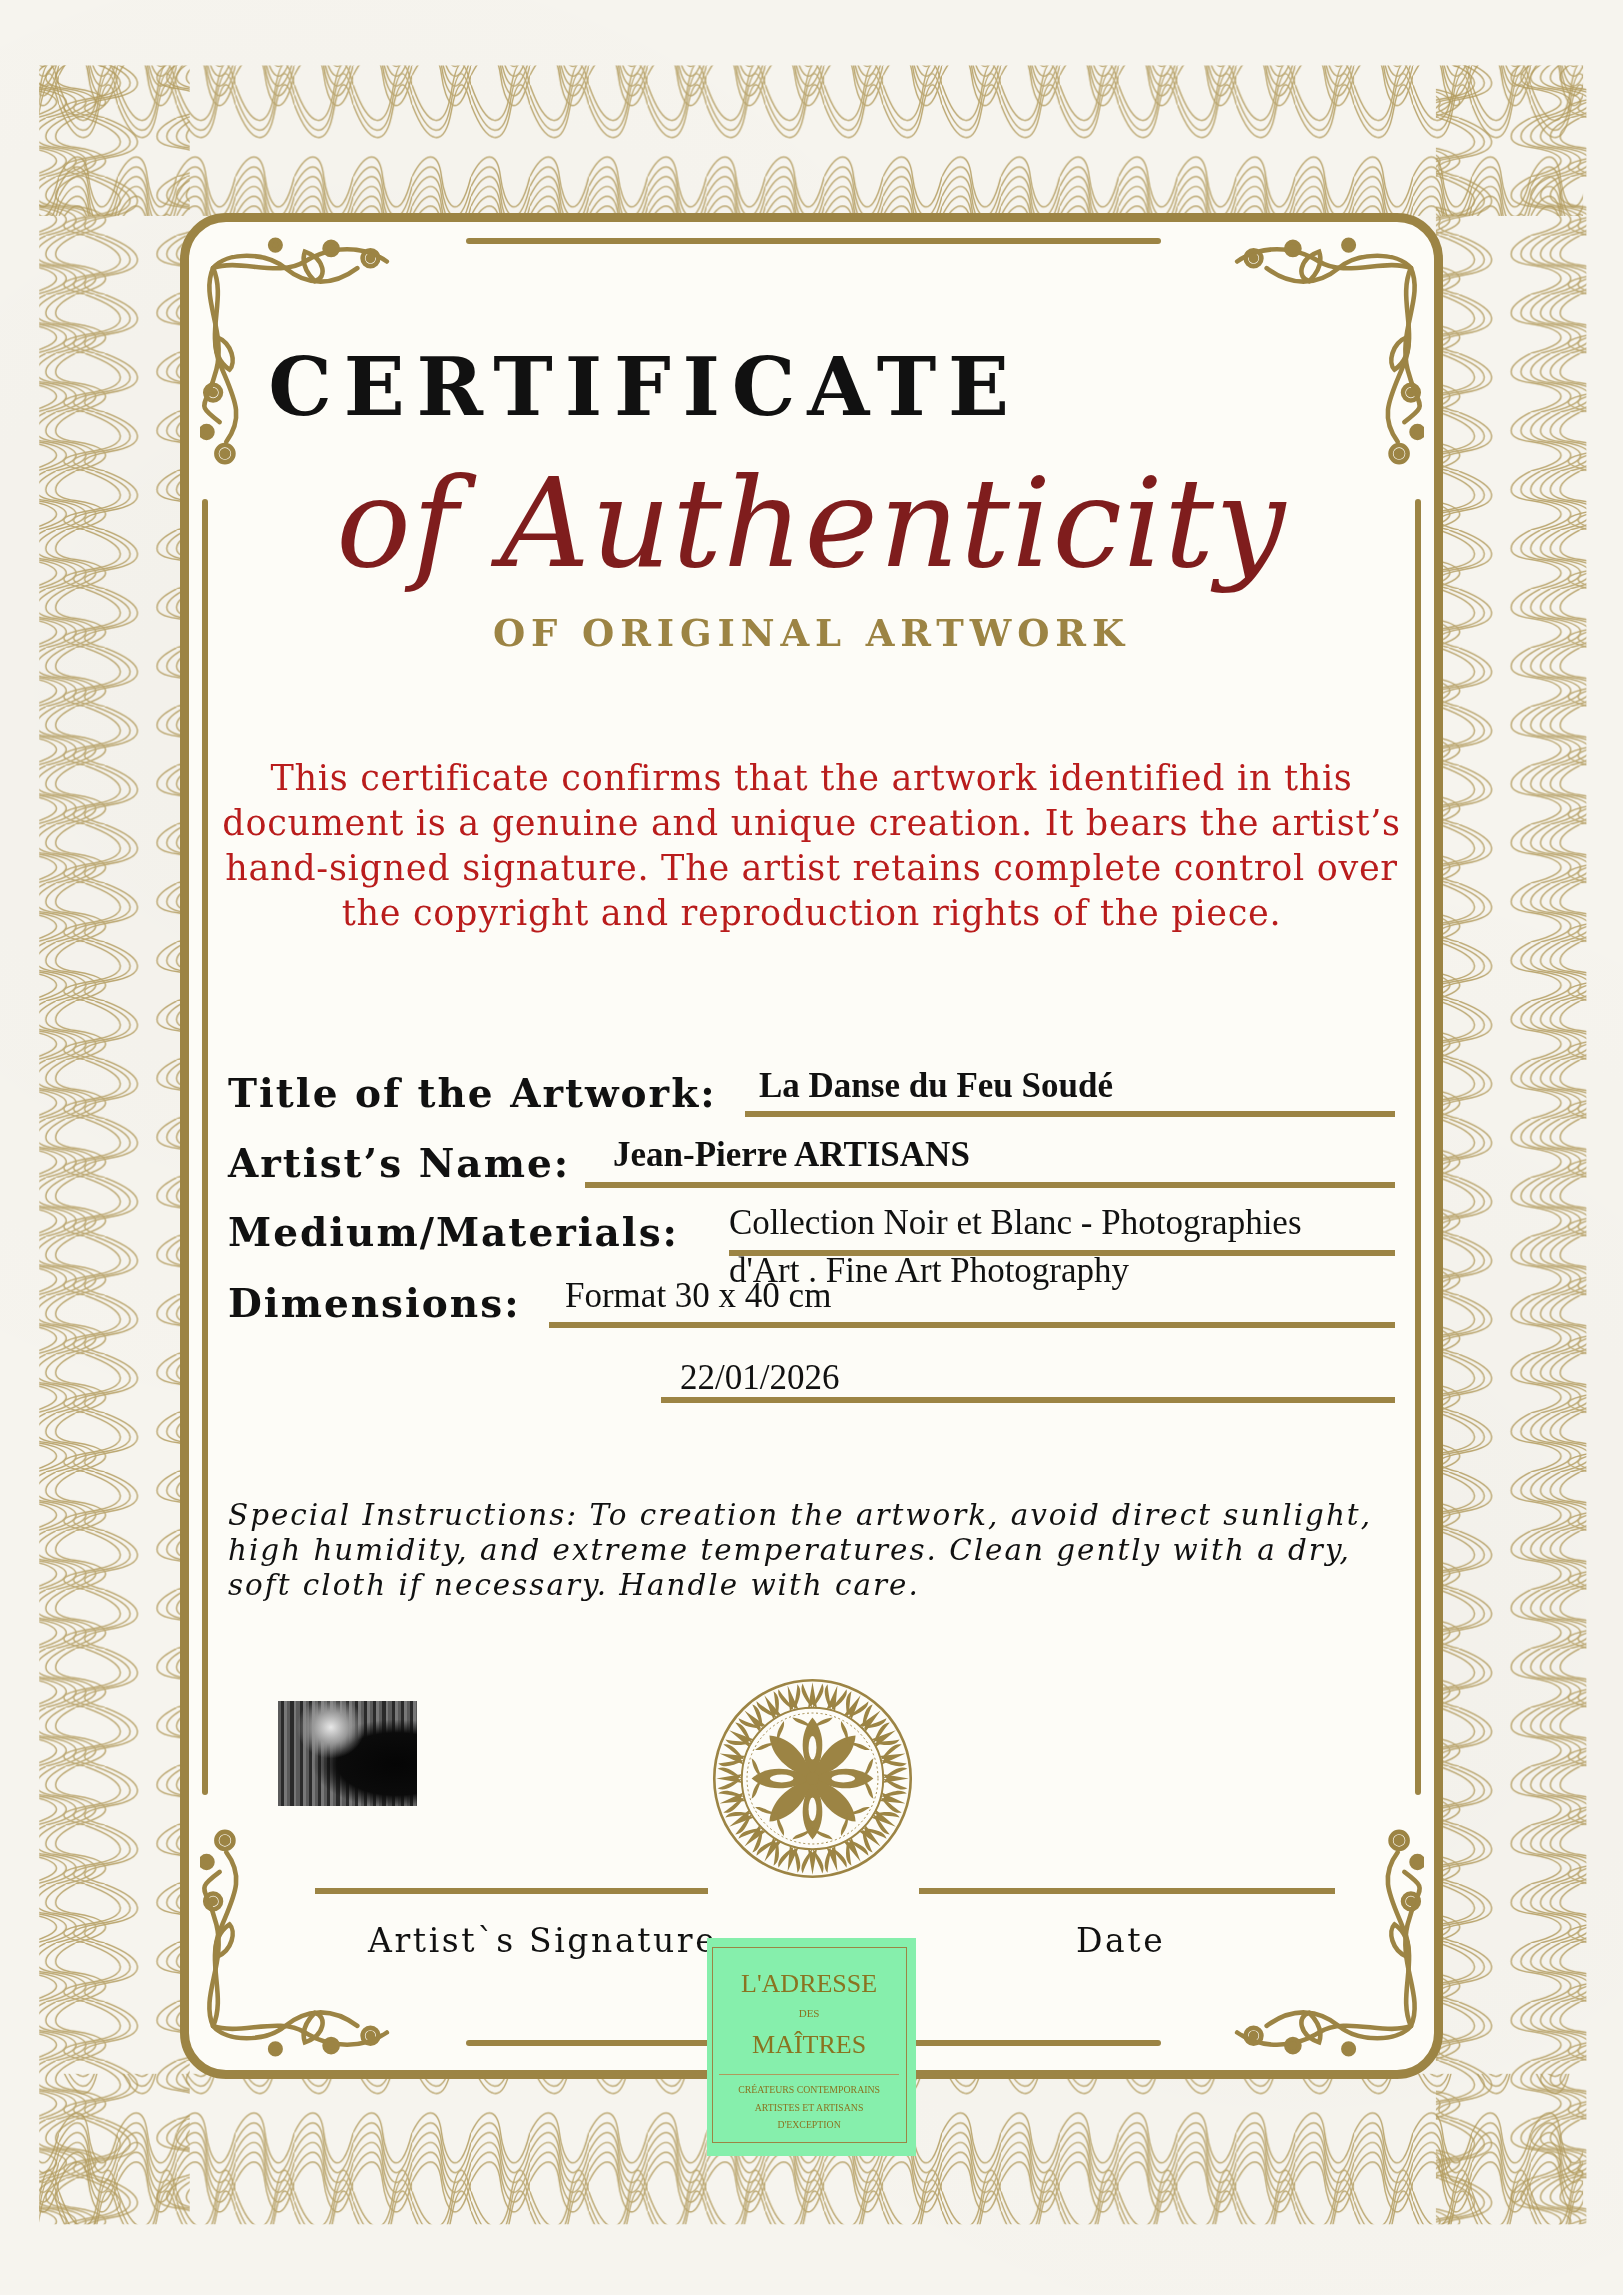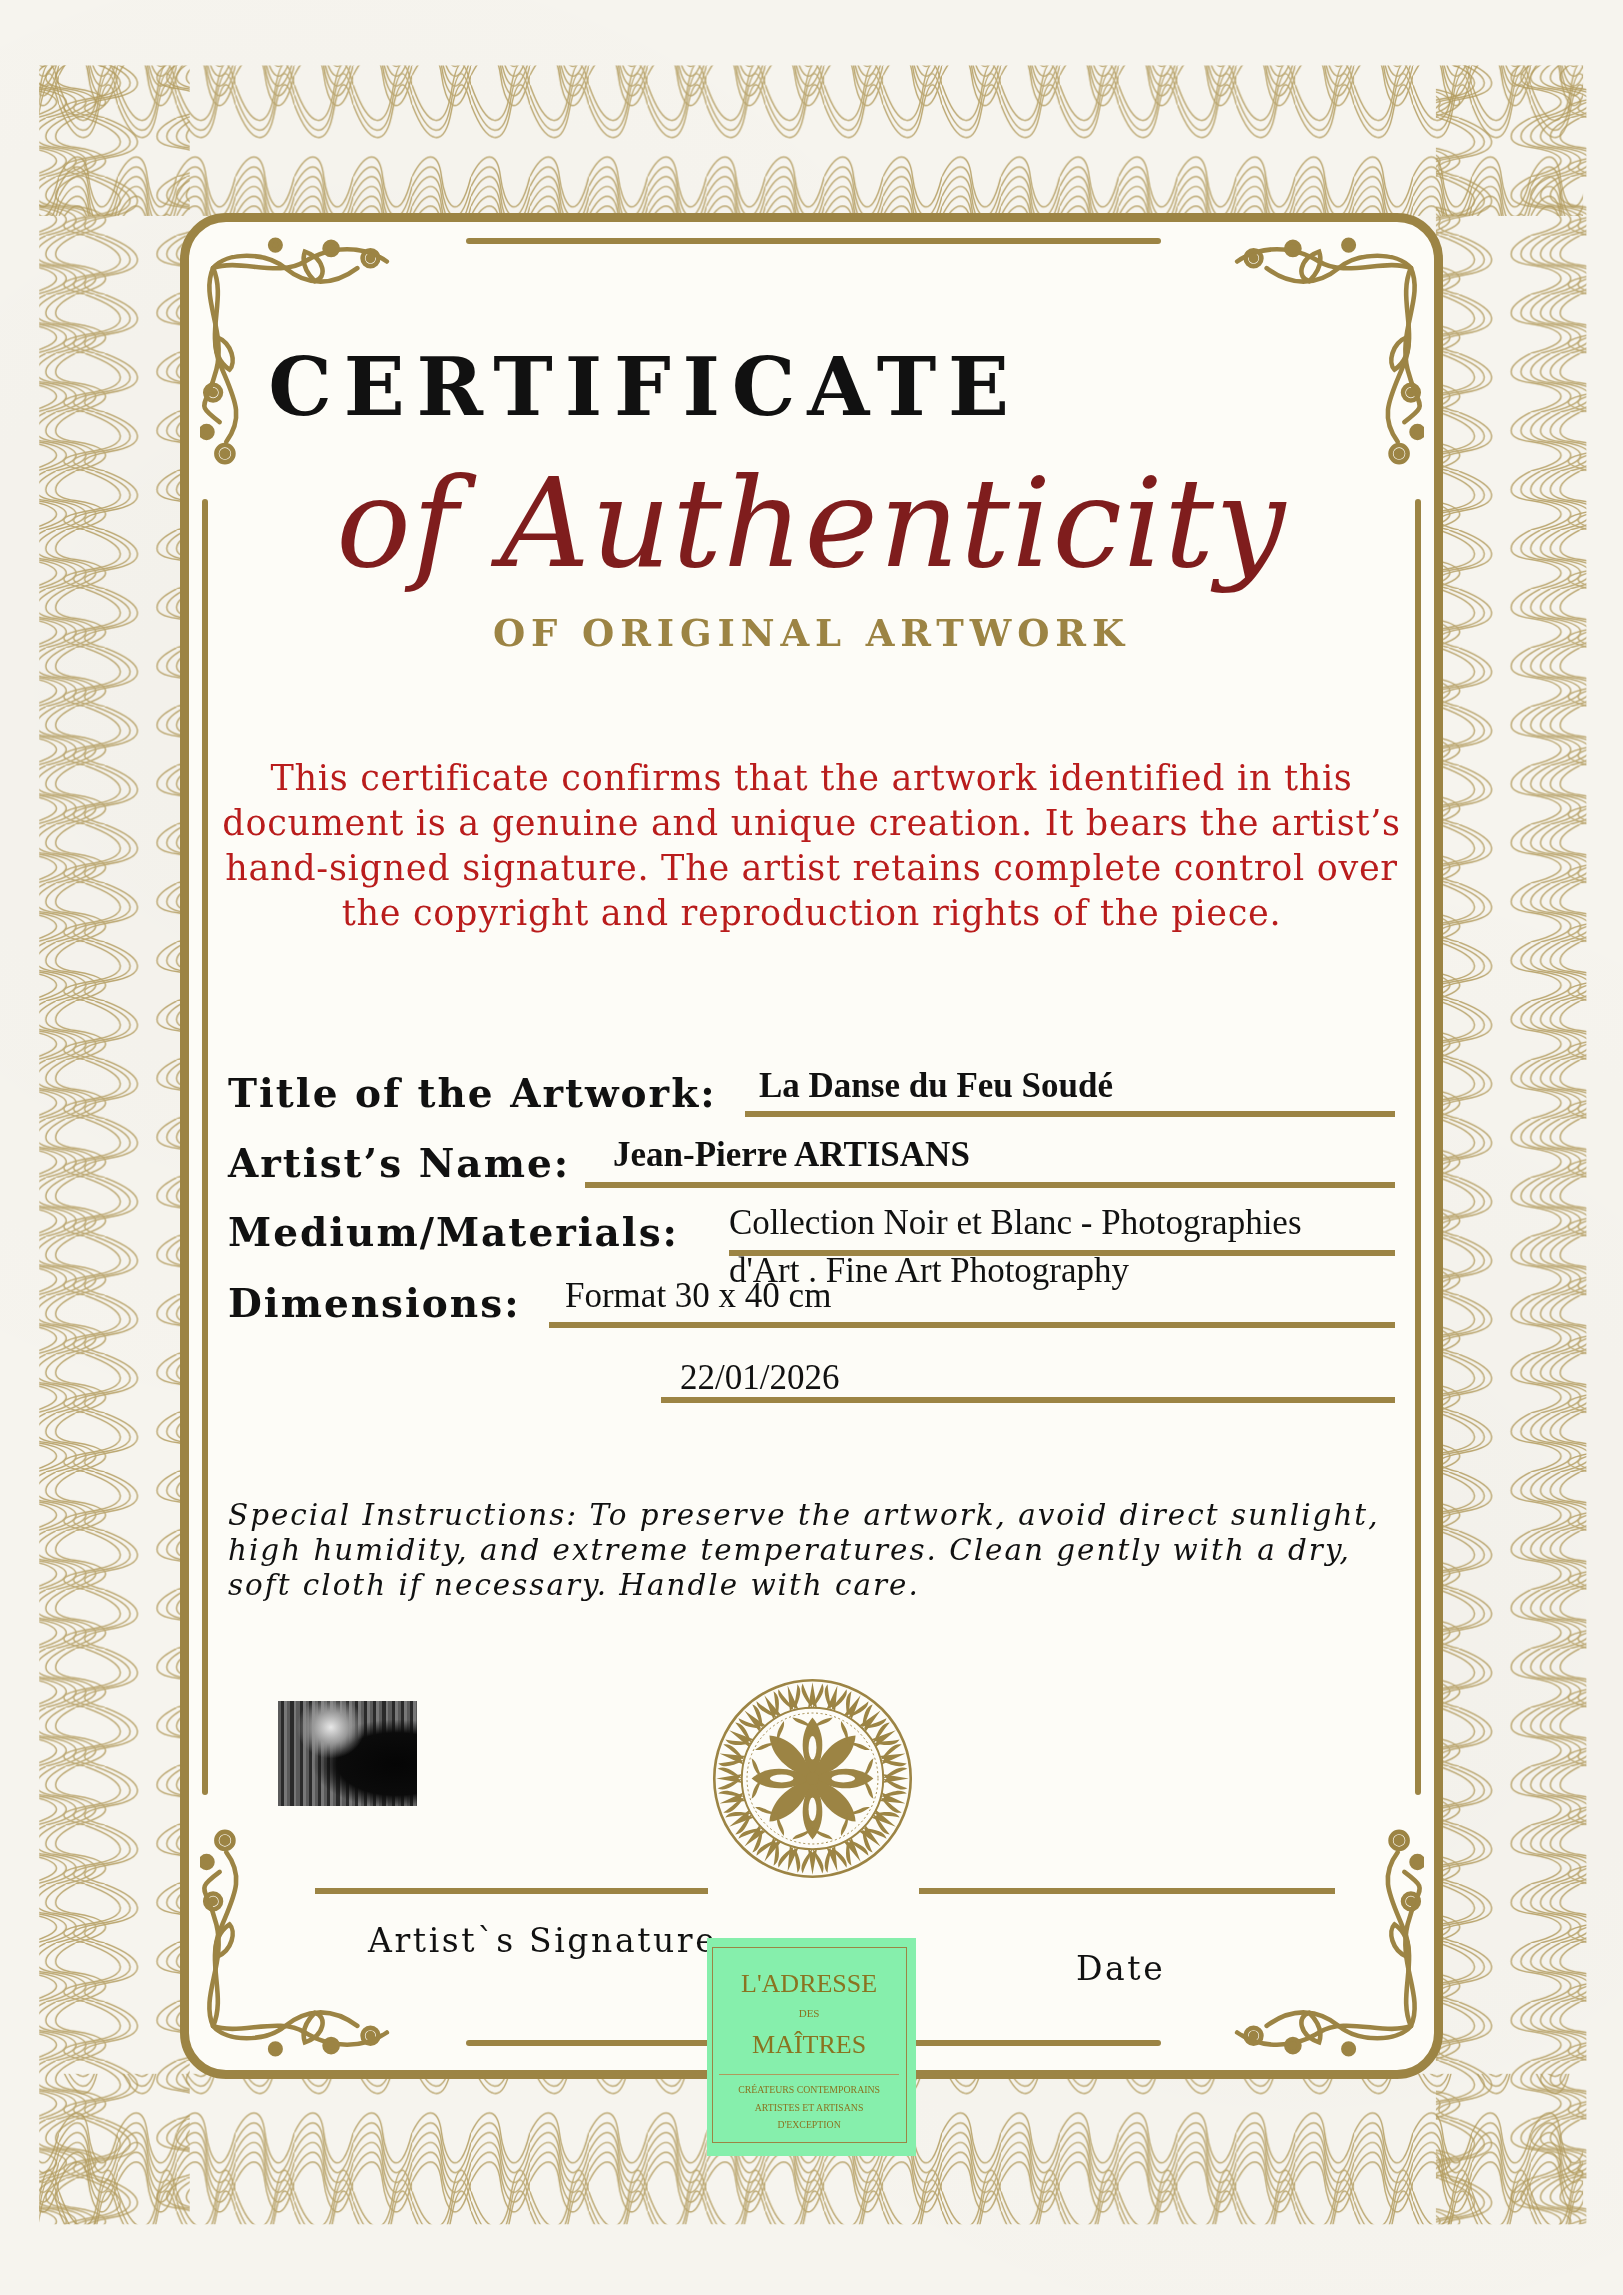--- a/index.html
+++ b/index.html
@@ -384,21 +384,21 @@
   <span class="field-label">Dimensions:</span>
   <div class="field-line" style="left:321px; bottom:-5.2px;"></div>
   <span class="field-value" style="left:337px; top:14.4px;">Format 30 x 40 cm</span>
 </div>
 
 <div class="field" style="top:1336px;">
   <div class="field-line" style="left:433px; bottom:-7.9px;"></div>
   <span class="field-value" style="left:452px; top:23.6px;">22/01/2026</span>
 </div>
 
-<div class="instructions">Special Instructions: To preserve the artwork, avoid direct sunlight, high humidity, and extreme temperatures. Clean gently with a dry, soft cloth if necessary. Handle with care.</div>
+<div class="instructions">Special Instructions: To creation the artwork, avoid direct sunlight, high humidity, and extreme temperatures. Clean gently with a dry, soft cloth if necessary. Handle with care.</div>
 
 <div class="photo-thumb"></div>
 
 <div class="seal">
   <svg viewBox="0 0 310 310">
     <g fill="none" stroke="#9c8444">
       <circle cx="155" cy="155" r="150" stroke-width="4"></circle>
       <circle cx="155" cy="155" r="108" stroke-width="3"></circle>
       <circle cx="155" cy="155" r="100" stroke-width="1.5" stroke-dasharray="3 4"></circle>
     </g>
@@ -450,21 +450,21 @@
       <ellipse cx="155" cy="202" rx="6" ry="18"></ellipse>
       <ellipse cx="108" cy="155" rx="18" ry="6"></ellipse>
       <ellipse cx="202" cy="155" rx="18" ry="6"></ellipse>
     </g>
   </svg>
 </div>
 
 <div class="sig-line" style="left:315px; width:393px;"></div>
 <div class="sig-line" style="left:919px; width:416px;"></div>
 <div class="sig-label" style="left:368px;">Artist`s Signature</div>
-<div class="sig-label" style="left:1076px;margin-top:28px;">Date</div>
+<div class="sig-label" style="left:1076px;">Date</div>
 
 <div class="brand-box">
   <div class="brand-inner">
     <div class="brand-l1">L'ADRESSE</div>
     <div class="brand-l2">DES</div>
     <div class="brand-l3">MAÎTRES</div>
     <div class="brand-rule"></div>
     <div class="brand-l4">CRÉATEURS CONTEMPORAINS</div>
     <div class="brand-l5">ARTISTES ET ARTISANS</div>
     <div class="brand-l6">D'EXCEPTION</div>

